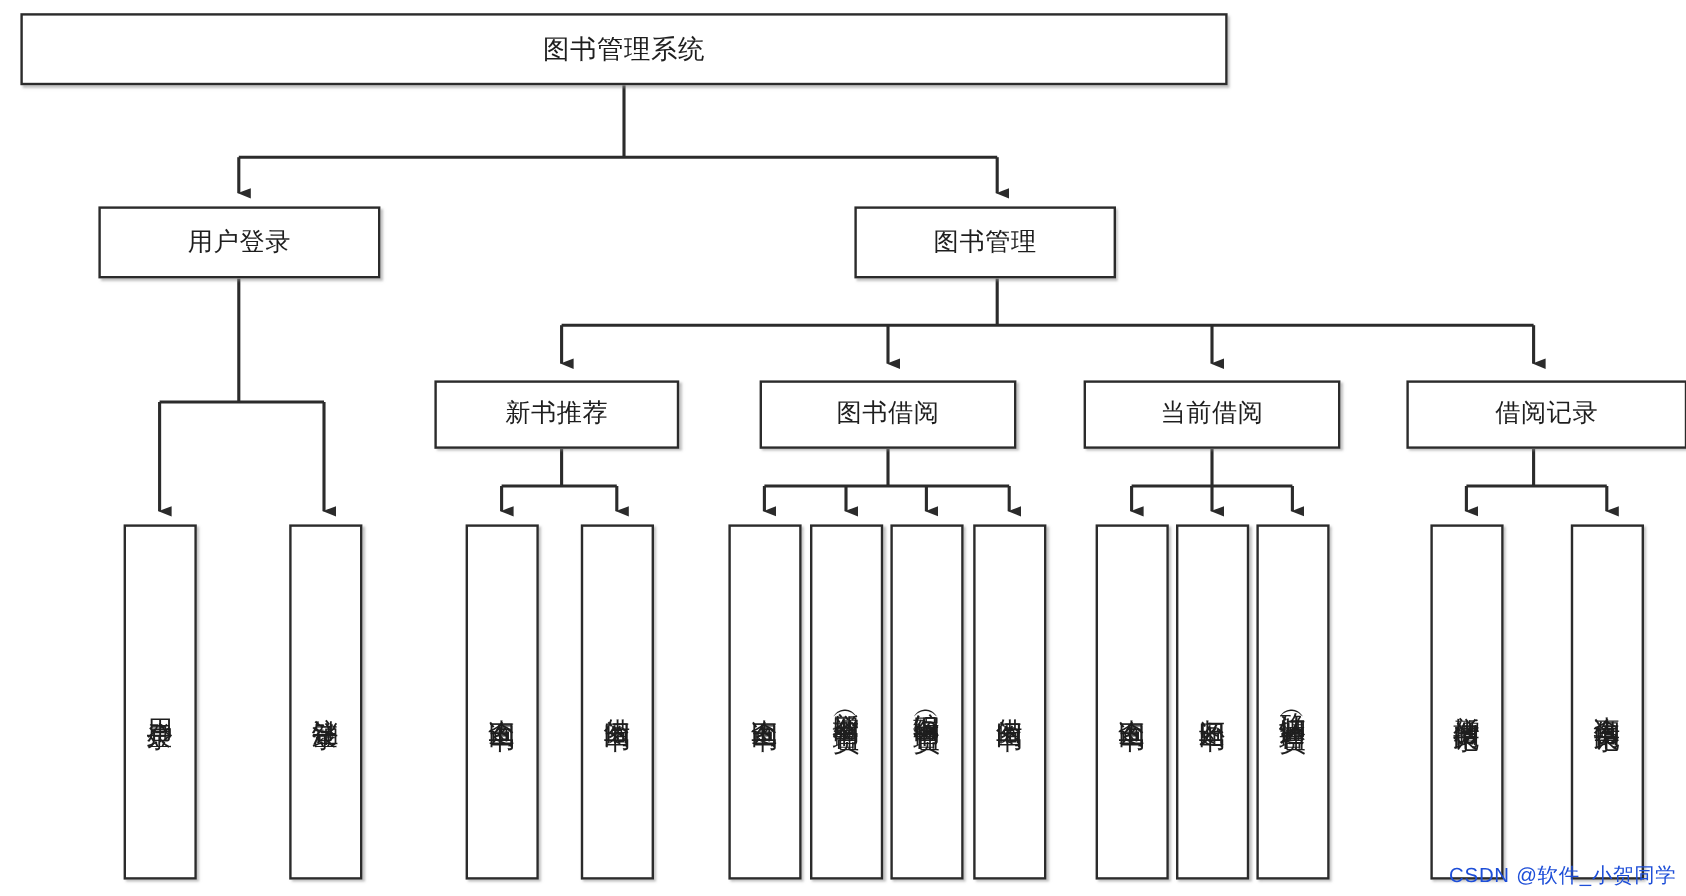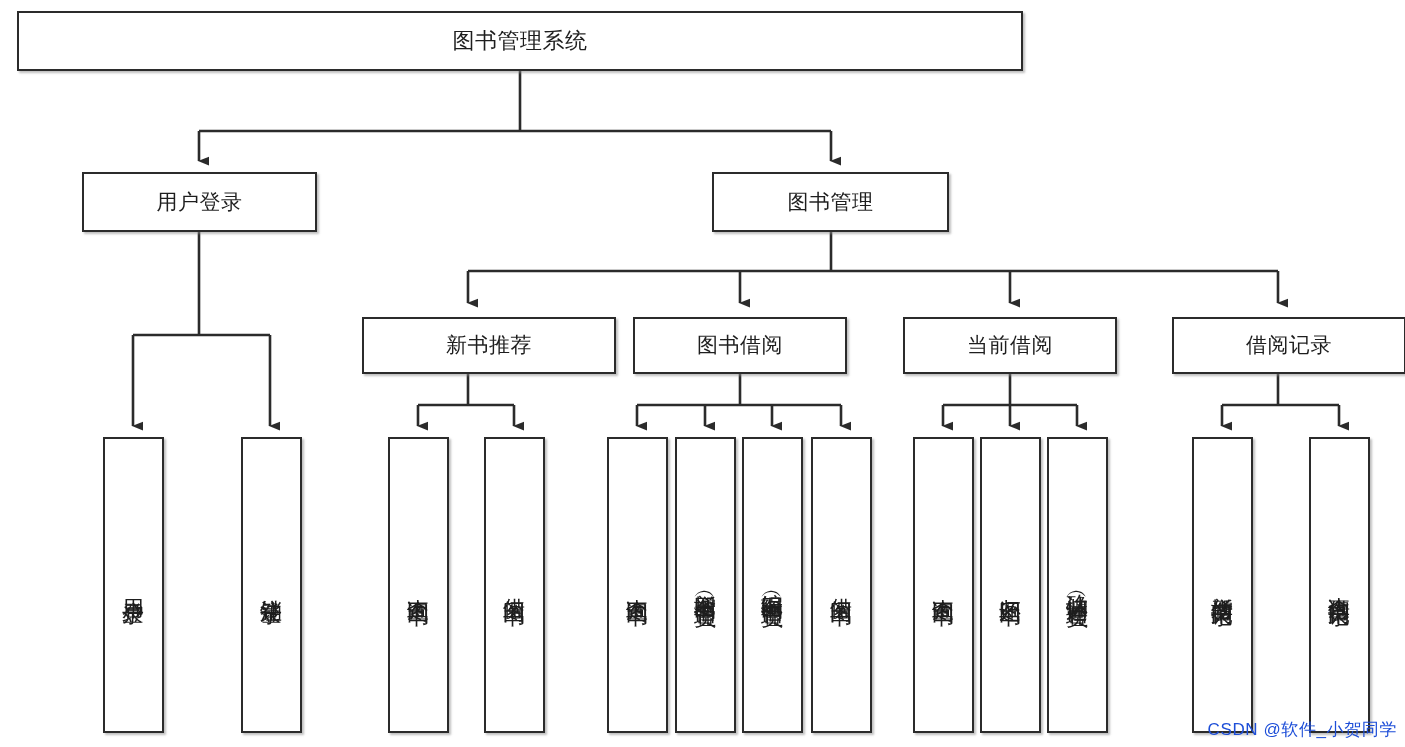--- a/index.html
+++ b/index.html
@@ -136,25 +136,25 @@
   </svg>
 
   <div class="node h root" style="left:17px; top:11px; width:1006px; height:60px;">
     <span class="label">图书管理系统</span>
   </div>
 
   <div class="node h" style="left:82px; top:172px; width:235px; height:60px;">
     <span class="label">用户登录</span>
   </div>
 
-  <div class="node h" style="left:712px; top:172px; width:237px; height:60px;">
+  <div class="node h" style="left:712px; top:172px; width:218px; height:60px;">
     <span class="label">图书管理</span>
   </div>
 
-  <div class="node h" style="left:362px; top:317px; width:254px; height:57px;">
+  <div class="node h" style="left:362px; top:317px; width:204px; height:57px;">
     <span class="label">新书推荐</span>
   </div>
 
   <div class="node h" style="left:903px; top:317px; width:214px; height:57px;">
     <span class="label">当前借阅</span>
   </div>
 
   <div class="node h" style="left:633px; top:317px; width:214px; height:57px;">
     <span class="label">图书借阅</span>
   </div>

